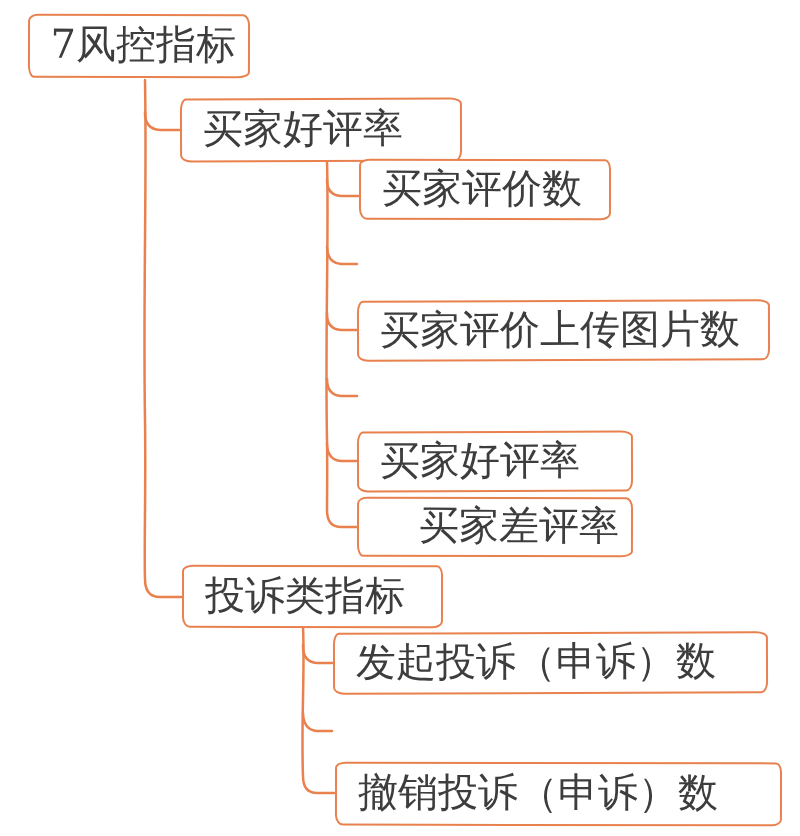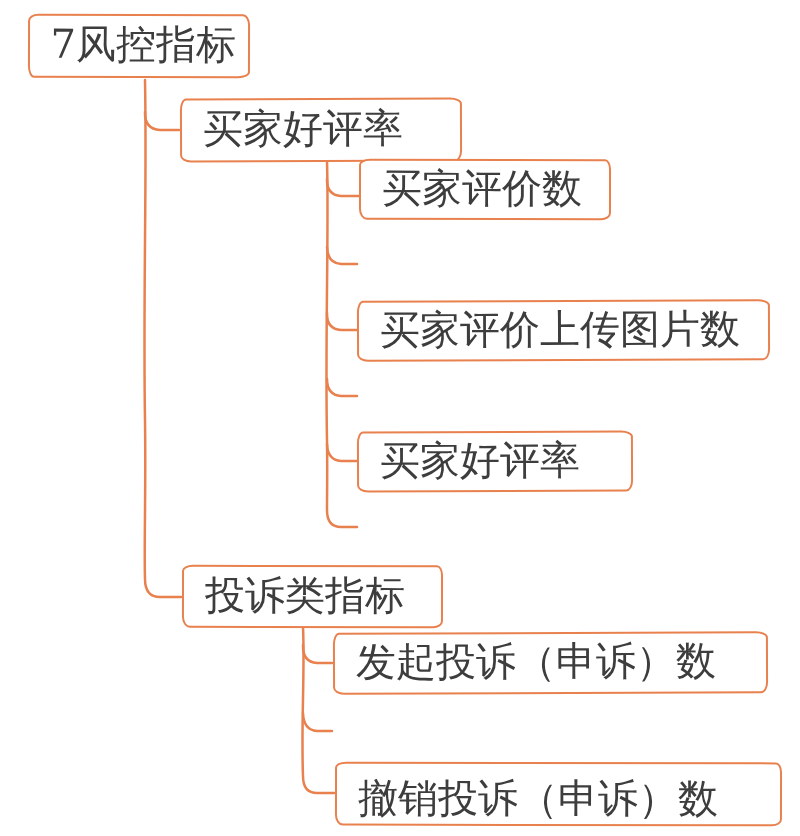--- a/index.html
+++ b/index.html
@@ -91,27 +91,30 @@
 
   <div class="node r2" style="left:357px; top:300px; width:413px; height:61px;">
     <span>买家评价上传图片数</span>
   </div>
 
 
   <div class="node r2" style="left:357px; top:431px; width:276px; height:61px;">
     <span>买家好评率</span>
   </div>
 
+  <div class="node r1" style="left:357px; top:497px; width:276px; height:60px;">
+    <span>买家差评率</span>
+  </div>
 
   <div class="node r3" style="left:182px; top:565px; width:261px; height:63px;">
     <span>投诉类指标</span>
   </div>
 
   <div class="node r2" style="left:333px; top:632px; width:435px; height:62px;">
     <span>发起投诉（申诉）数</span>
   </div>
 
 
-  <div class="node r3" style="left:335px; top:762px; width:447px; height:64px;align-items:flex-end;">
+  <div class="node r3" style="left:335px; top:762px; width:447px; height:64px;">
     <span>撤销投诉（申诉）数</span>
   </div>
 
 </div>
 
 </body></html>

